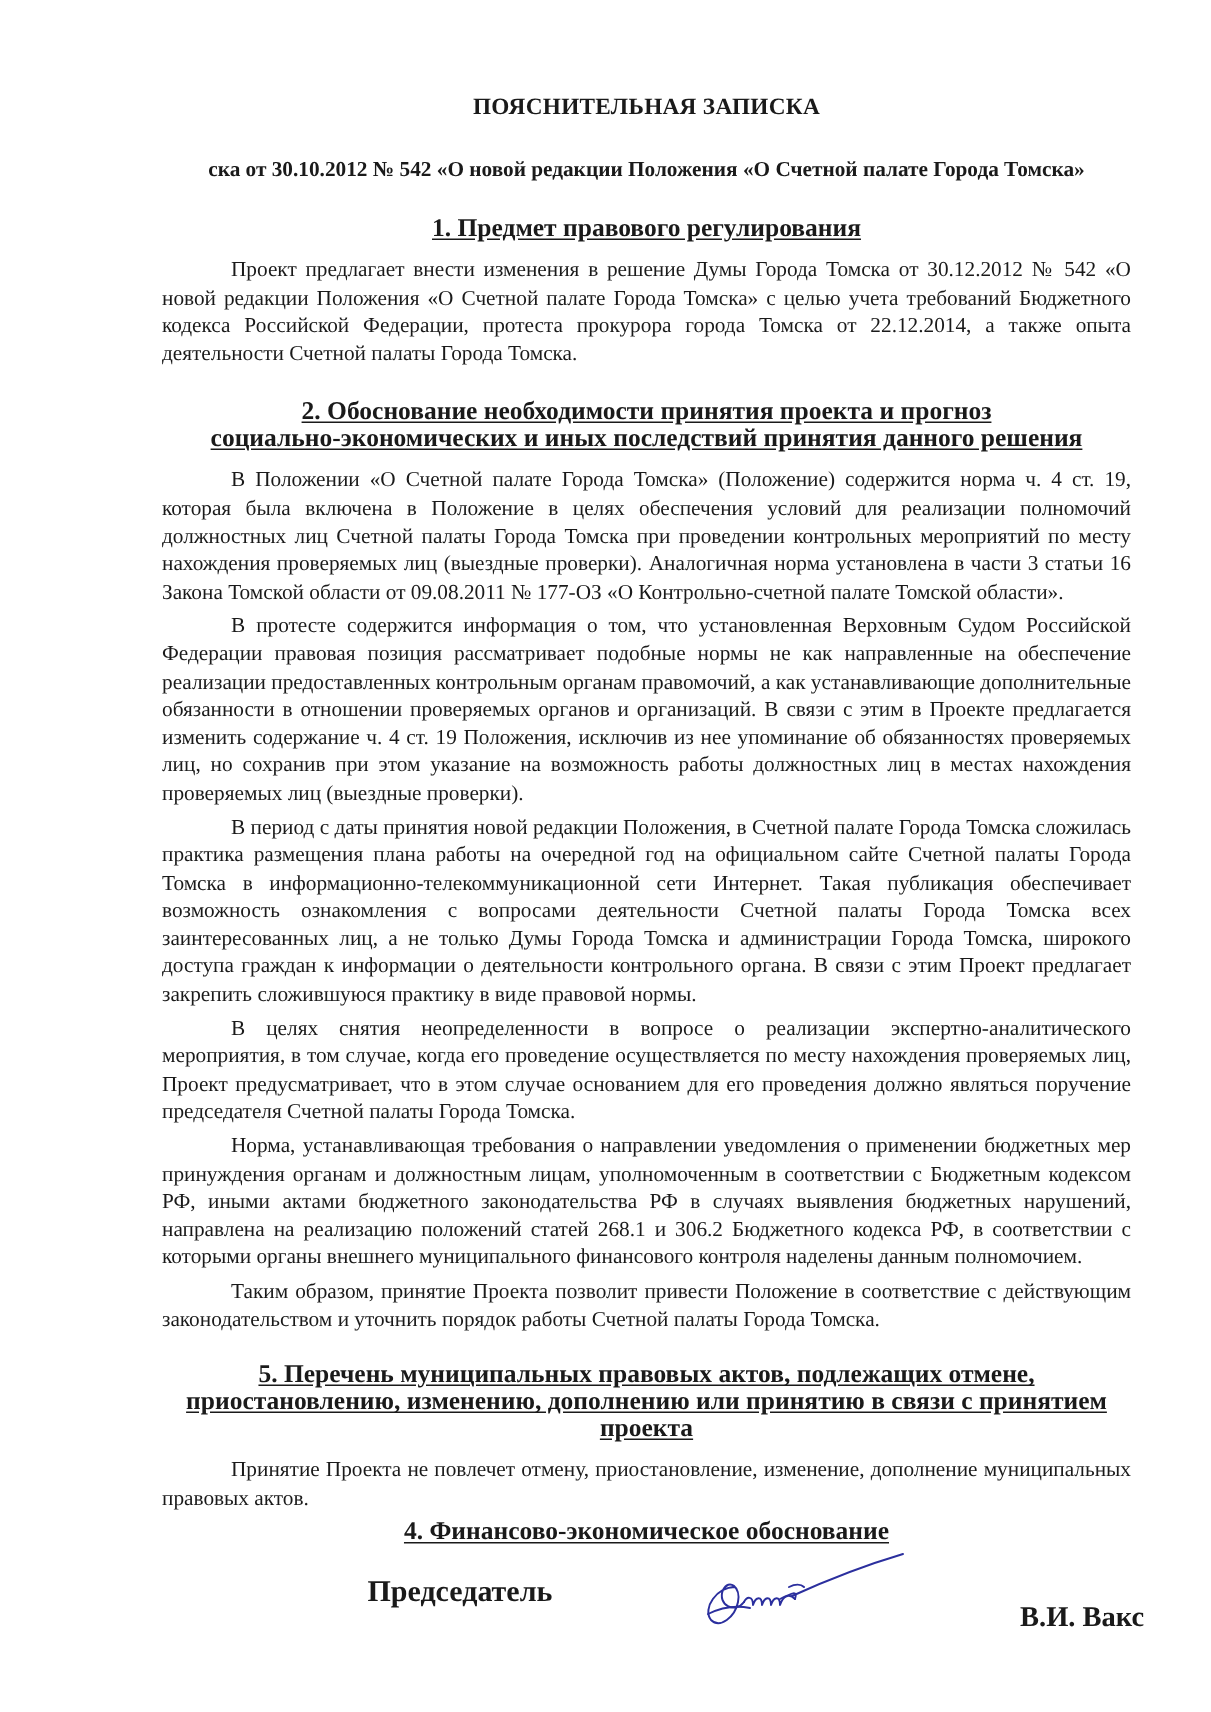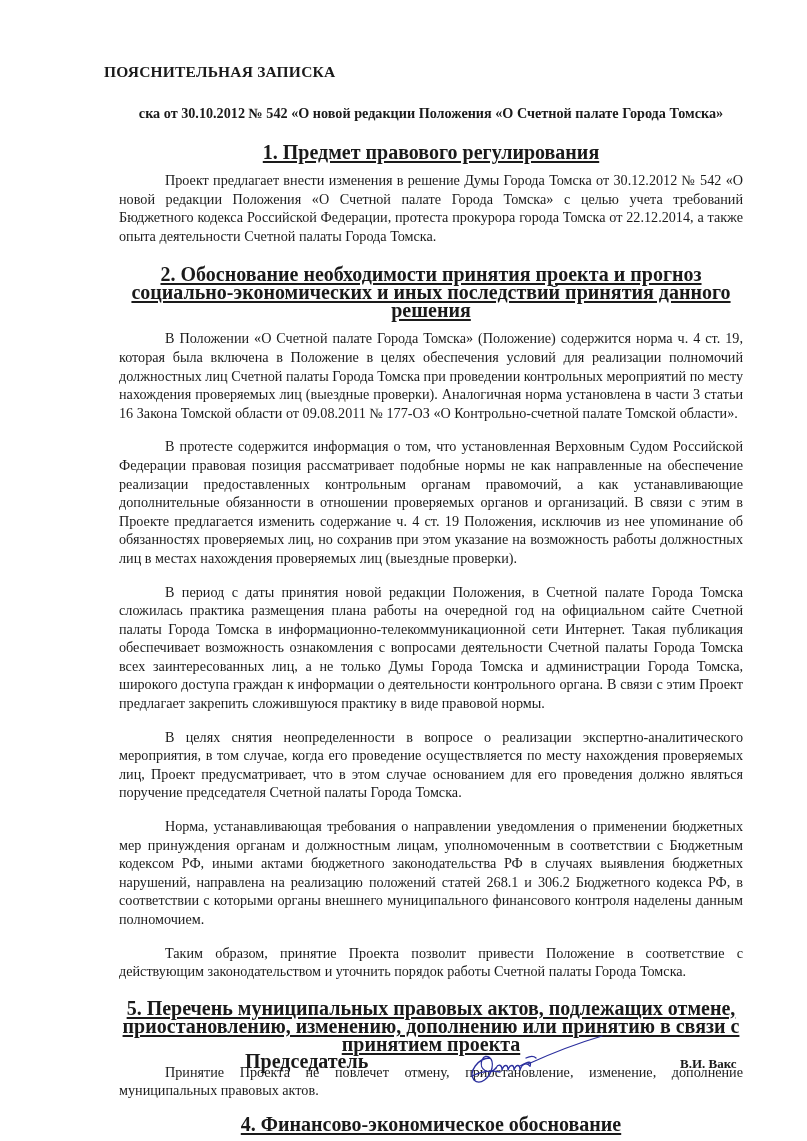--- a/index.html
+++ b/index.html
@@ -15,48 +15,49 @@
       font-family: "Liberation Serif", "DejaVu Serif", serif;
       color: #1a1a1a;
     }
     .page {
       position: absolute;
       left: 104px;
       top: 62px;
       width: 654px;
     }
     .title {
+      text-align: center;
       font-weight: bold;
       font-size: 15.5px;
       letter-spacing: 0.2px;
       line-height: 19px;
       margin: 0;
     }
     .subtitle {
       text-align: center;
       font-weight: bold;
       font-size: 14.2px;
       line-height: 20px;
       margin: 2px 0 0 0;
     }
     .section-heading {
       text-align: center;
       font-weight: bold;
-      font-size: 20px;
+      font-size: 17px;
       line-height: 18px;
       text-decoration: underline;
       text-underline-offset: 2px;
       margin: 0;
     }
     .para {
       font-size: 14.2px;
       line-height: 18.6px;
       text-align: justify;
       text-indent: 46px;
-      margin: 15px;
+      margin: 4px;
       hyphens: manual;
     }
     #sec1-heading { margin-top: 20px; }
     #sec1-p1 { margin-top: 10px; }
     #sec2-heading { margin-top: 20px; }
     #sec2-p1 { margin-top: 10px; }
     #sec3-heading { margin-top: 18px; }
     #sec3-p1 { margin-top: 10px; }
     #sec4-heading { }
     #sec4-p1 { margin-top: 8px; }
@@ -71,23 +72,23 @@
     .sig-position {
       position: absolute;
       left: 245px;
       top: 0;
       font-weight: bold;
       font-size: 20px;
     }
     .sig-name {
       position: absolute;
       left: 680px;
-      top: 6px;
+      top: 18px;
       font-weight: bold;
-      font-size: 13px;
+      font-size: 19px;
       text-align: center;
     }
     .sig-graphic {
       position: absolute;
       left: 460px;
       top: -22px;
       width: 150px;
       height: 64px;
     }
   </style>

